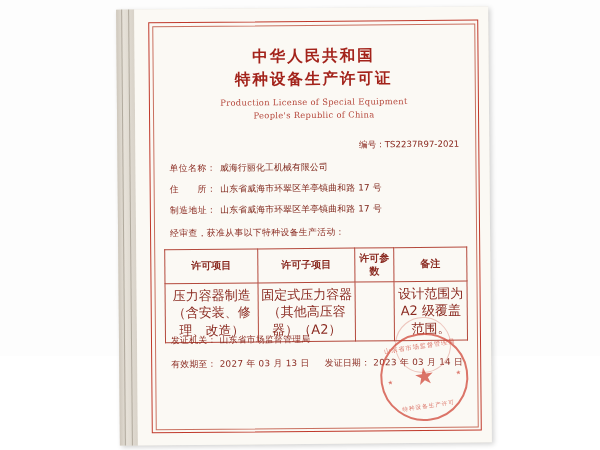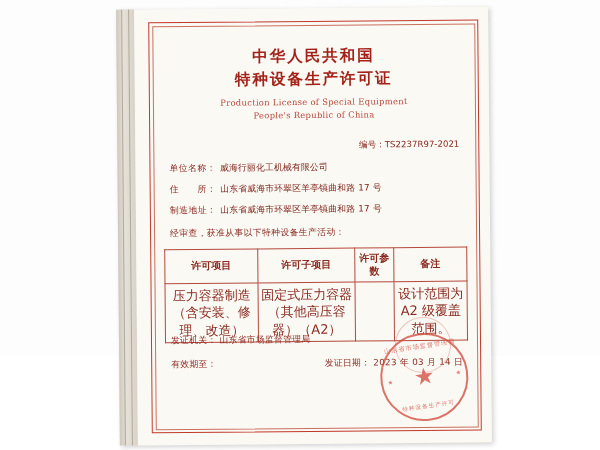--- a/index.html
+++ b/index.html
@@ -318,20 +318,21 @@
           </tbody>
         </table>
 
         <div class="footer">
           <div class="footer-row">
             <span class="lbl">发证机关：</span>
             <span class="val">山东省市场监督管理局</span>
           </div>
           <div class="footer-row">
             <span class="lbl">有效期至：</span>
+            <span class="val">2027 年 03 月 13 日</span>
             <span class="spacer"></span>
             <span class="rlbl">发证日期：</span>
             <span class="val">2023 年 03 月 14 日</span>
           </div>
         </div>
 
         <div class="date-stamp"></div>
 
         <div class="seal">
           <div class="seal-inner"></div>

